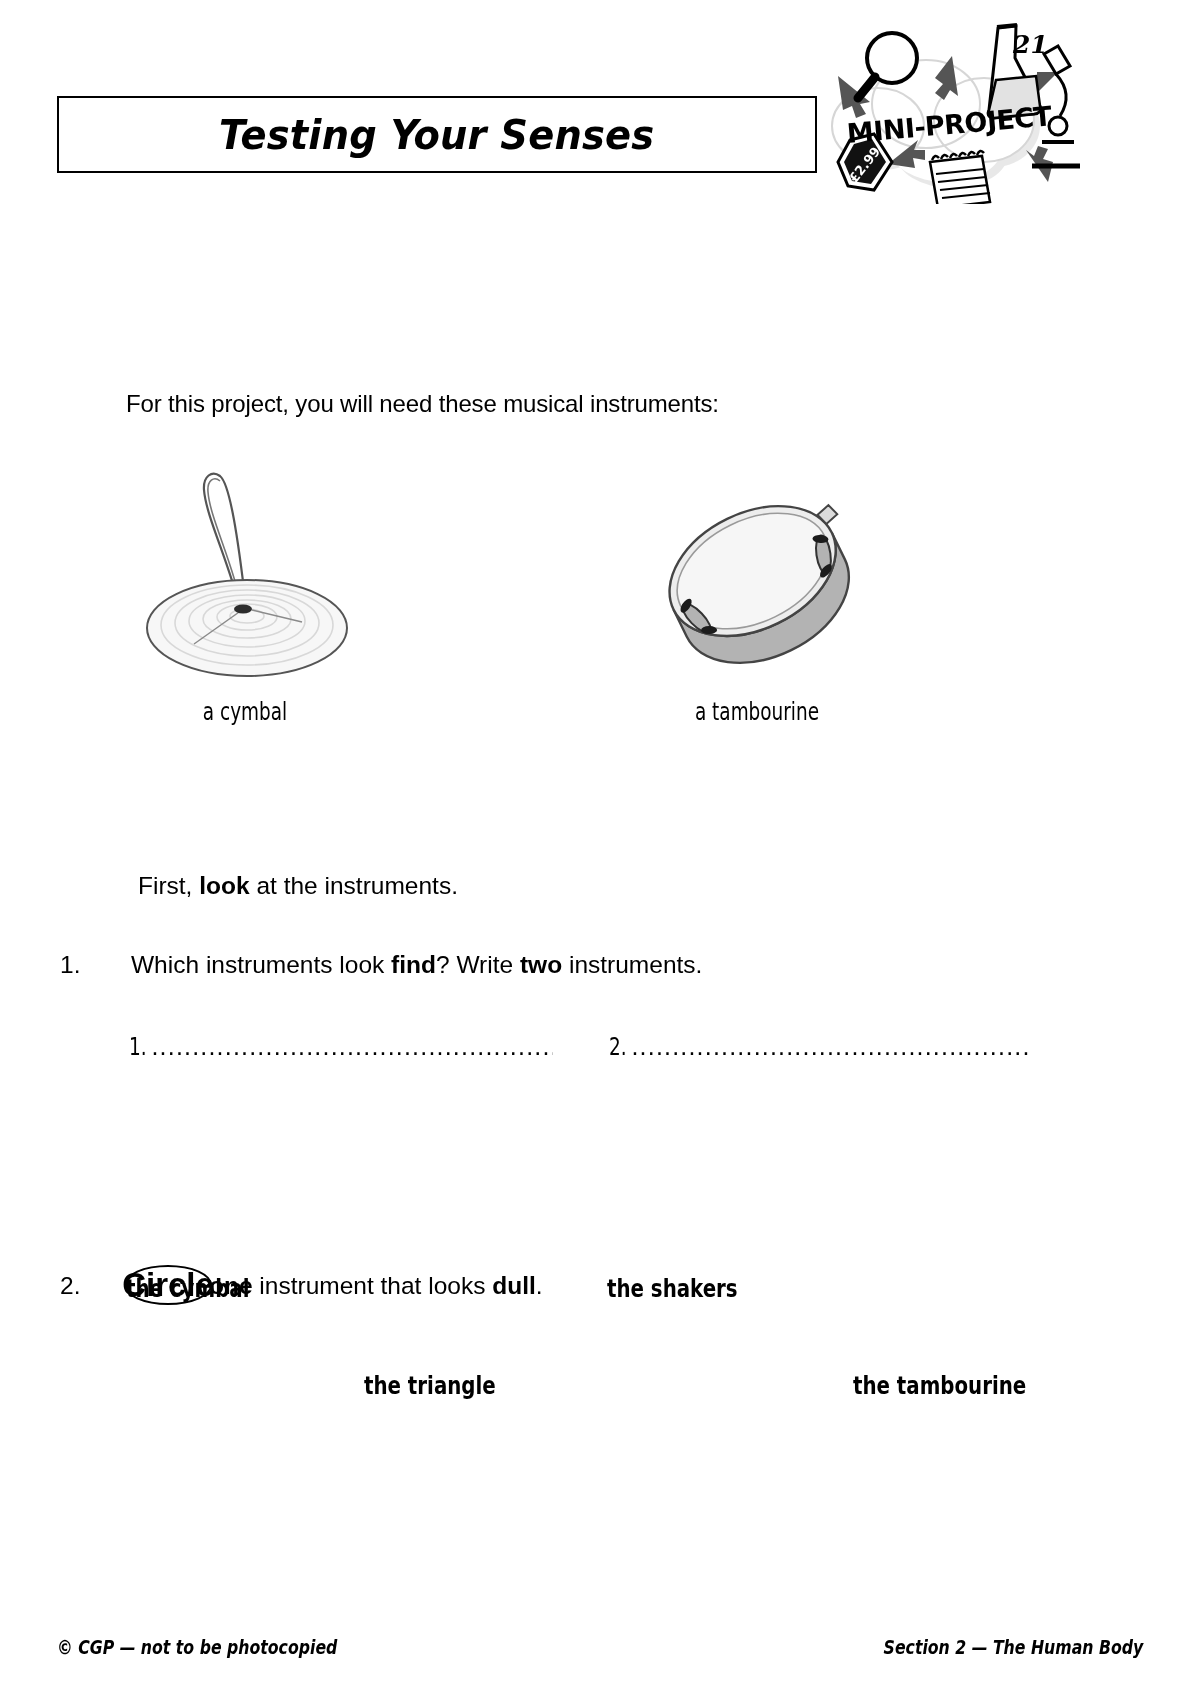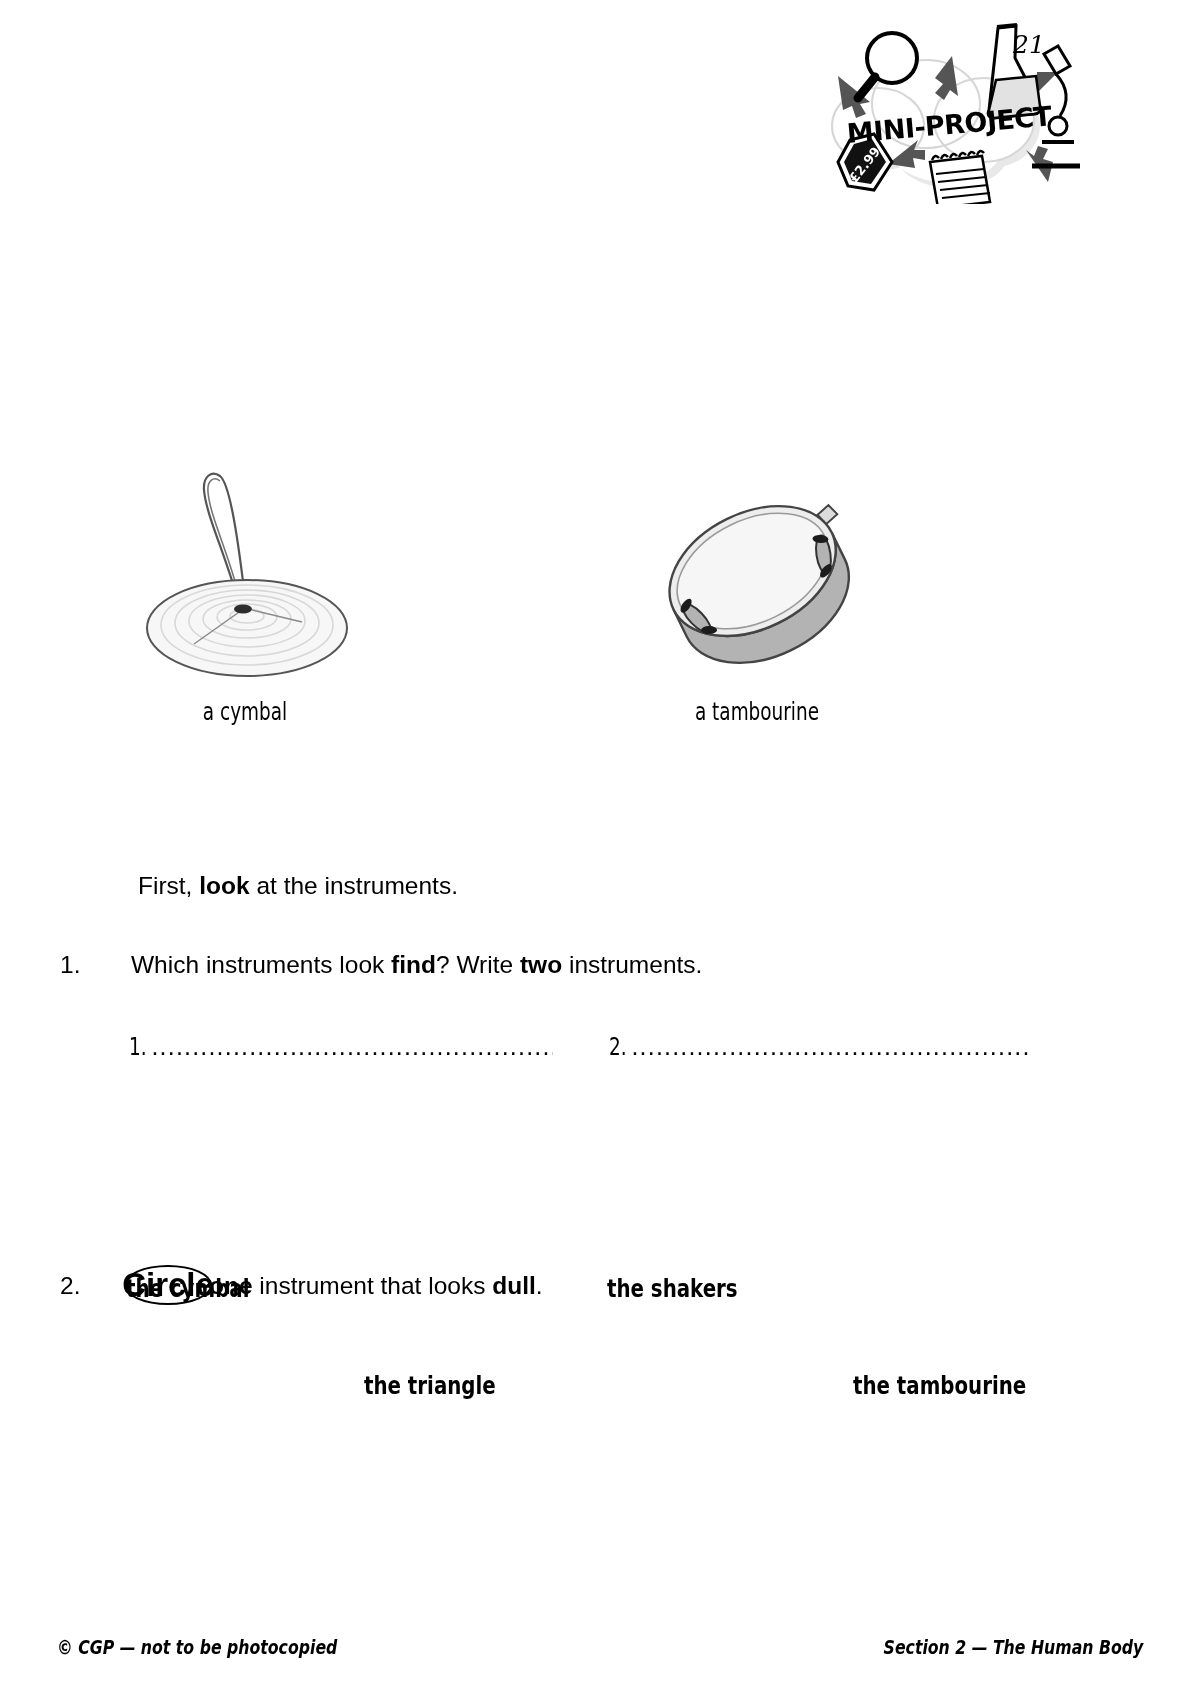--- a/index.html
+++ b/index.html
@@ -55,21 +55,21 @@
     width: 270px;
     height: 190px;
     z-index: 3;
   }
   #page-number {
     position: absolute;
     left: 1013px;
     top: 30px;
     font-family: "DejaVu Serif", serif;
     font-style: italic;
-    font-weight: normal;
+    font-weight: bold;
     font-size: 25px;
     z-index: 5;
   }
 
   
   #intro-box {
     position: absolute;
     left: 126px;
     top: 232px;
     width: 588px;
@@ -246,20 +246,25 @@
     transform-origin: right center;
   }
 </style>
 </head>
 <body>
 
 <div id="page">
 
   <div id="page-number">21</div>
 
+  <div id="title-bar">
+    <div class="title-inner">
+      <span id="page-title">Testing Your Senses</span>
+    </div>
+  </div>
 
   <div id="badge">
     <svg width="270" height="190" viewBox="0 0 270 190">
 
       <g opacity="0.22">
         <ellipse cx="72" cy="118" rx="46" ry="38" fill="#9a9a9a"></ellipse>
         <ellipse cx="120" cy="96" rx="54" ry="44" fill="#9a9a9a"></ellipse>
         <ellipse cx="178" cy="112" rx="50" ry="42" fill="#9a9a9a"></ellipse>
         <ellipse cx="140" cy="140" rx="56" ry="34" fill="#9a9a9a"></ellipse>
       </g>
@@ -326,20 +331,21 @@
         <path d="M42 130 L60 125 L74 148 L59 170 L40 167 L32 148 Z" fill="#111"></path>
         <text x="53" y="155" font-family="DejaVu Sans, sans-serif" font-size="13" font-weight="bold" fill="#ffffff" text-anchor="middle" transform="rotate(-52 53 151)">£2.99</text>
       </g>
 
       <text x="138" y="120" text-anchor="middle" font-family="DejaVu Sans, sans-serif" font-size="27" font-weight="bold" fill="#000" transform="rotate(-5 138 120)" style="letter-spacing:-0.5px">MINI-PROJECT</text>
     </svg>
     
   </div>
 
 
+  <div id="need-line">For this project, you will need these musical instruments:</div>
 
   <div id="instruments">
 
     <div class="instrument" id="inst-cymbal">
       <div class="art">
         <svg width="230" height="270" viewBox="0 0 230 270">
 
           <path d="M110 188 C 98 140 76 96 74 70 C 73 56 82 50 90 56 C 100 64 108 118 116 186 Z" fill="#ffffff" stroke="#555" stroke-width="2.2"></path>
           <path d="M112 188 C 102 140 80 98 78 72 C 77 60 84 56 90 61" fill="none" stroke="#777" stroke-width="1.6"></path>
 

